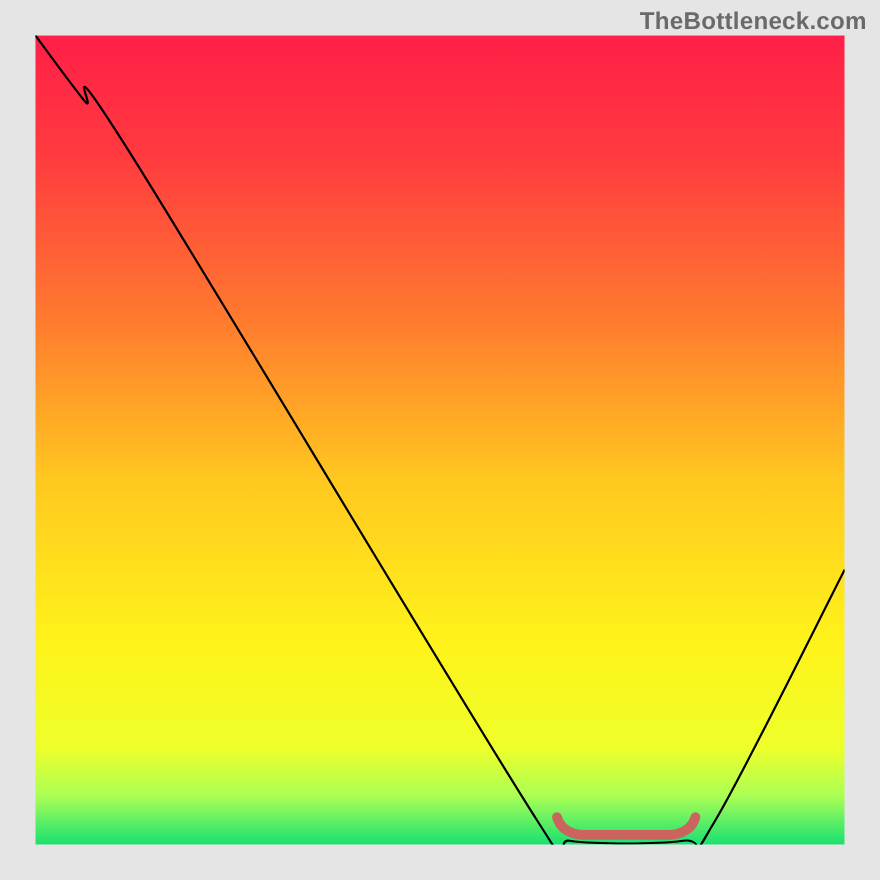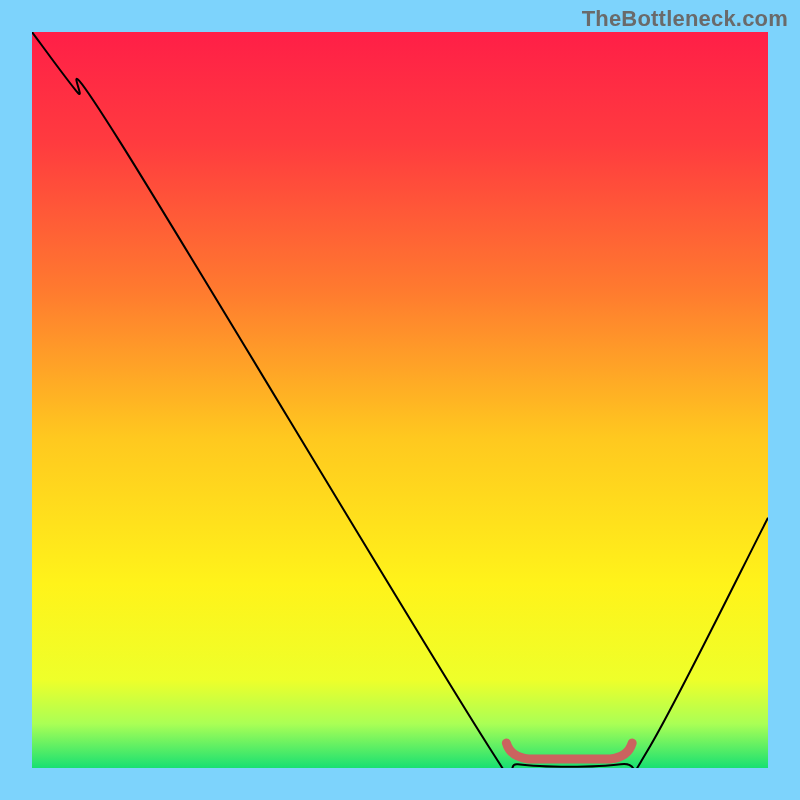--- a/index.html
+++ b/index.html
@@ -9,21 +9,21 @@
     height: 800px;
     background: #000;
     overflow: hidden;
   }
   .frame {
     position: absolute;
     left: 0;
     top: 0;
     width: 800px;
     height: 800px;
-    background: #7dd3fc;
+    background: #e5e5e5;
   }
   .plot {
     position: absolute;
     left: 32px;
     top: 32px;
     width: 736px;
     height: 736px;
     overflow: hidden;
   }
   .watermark {

